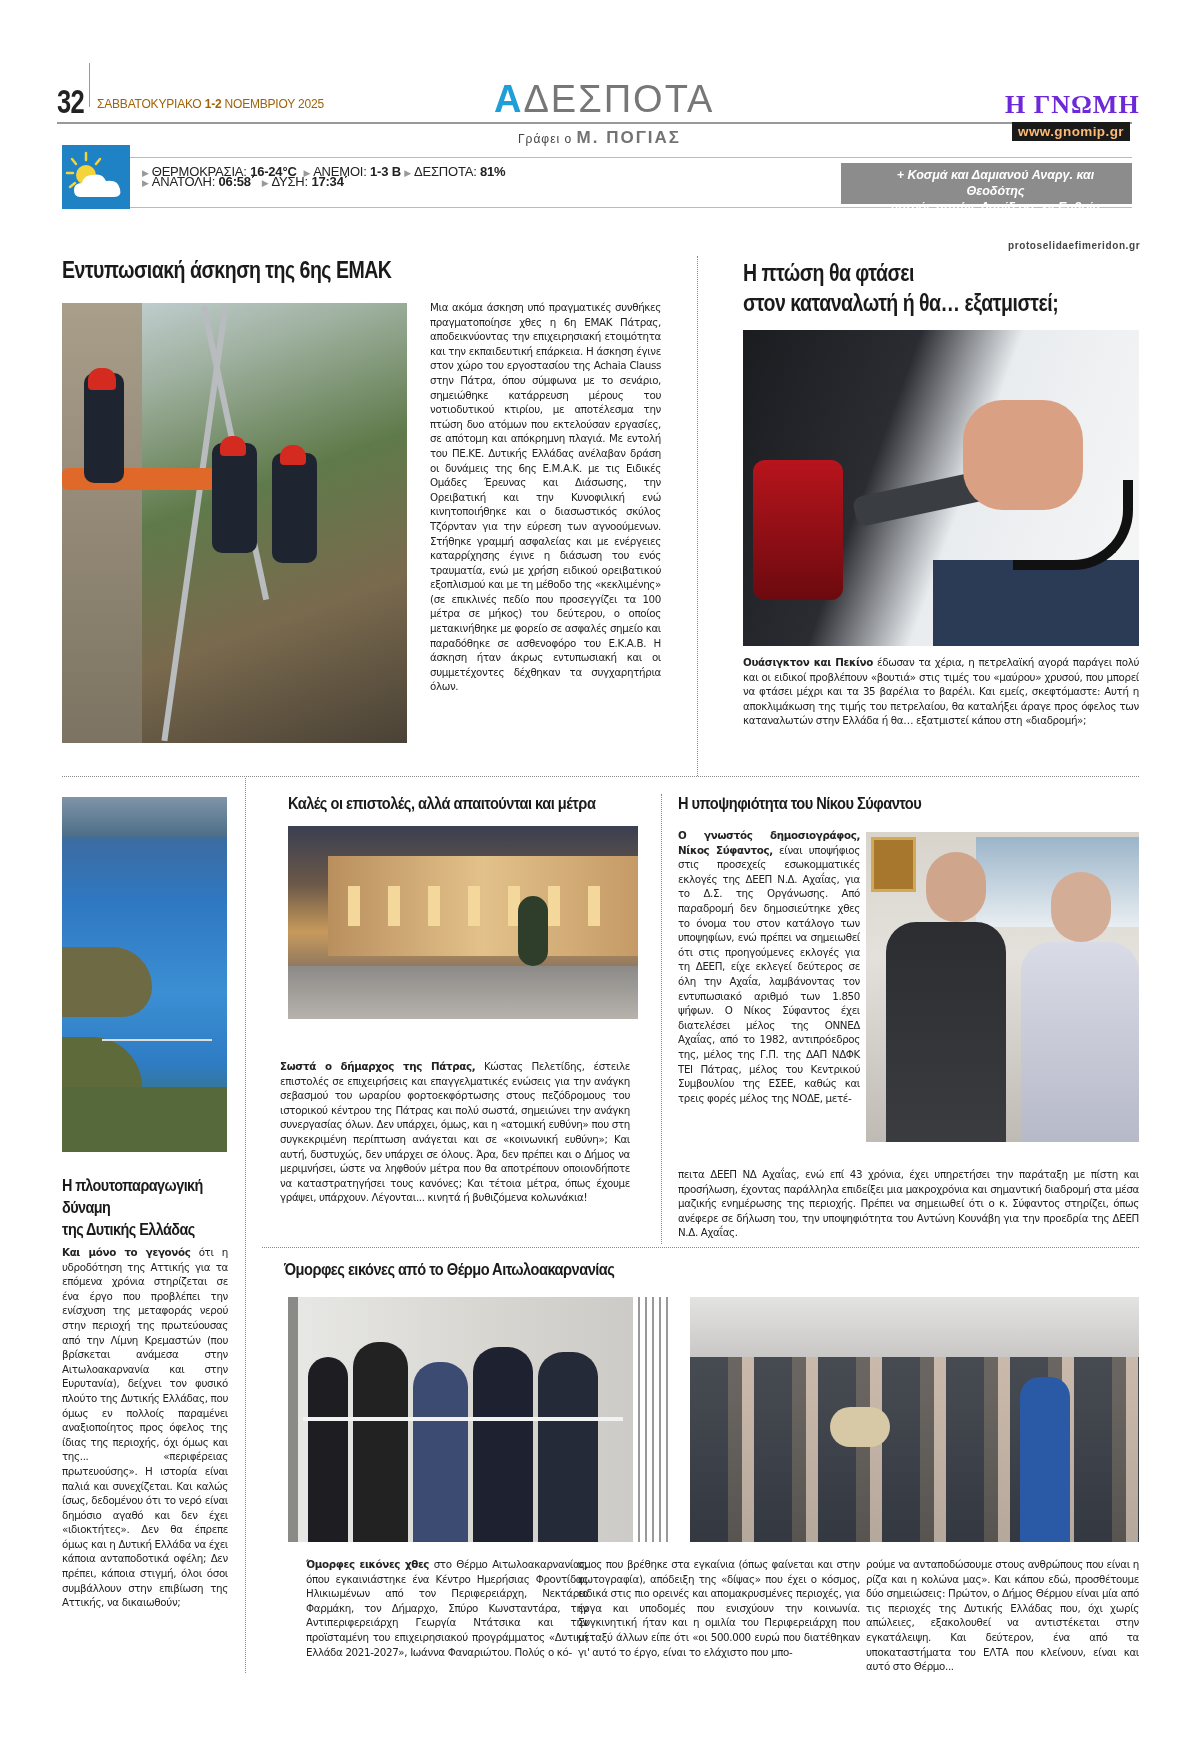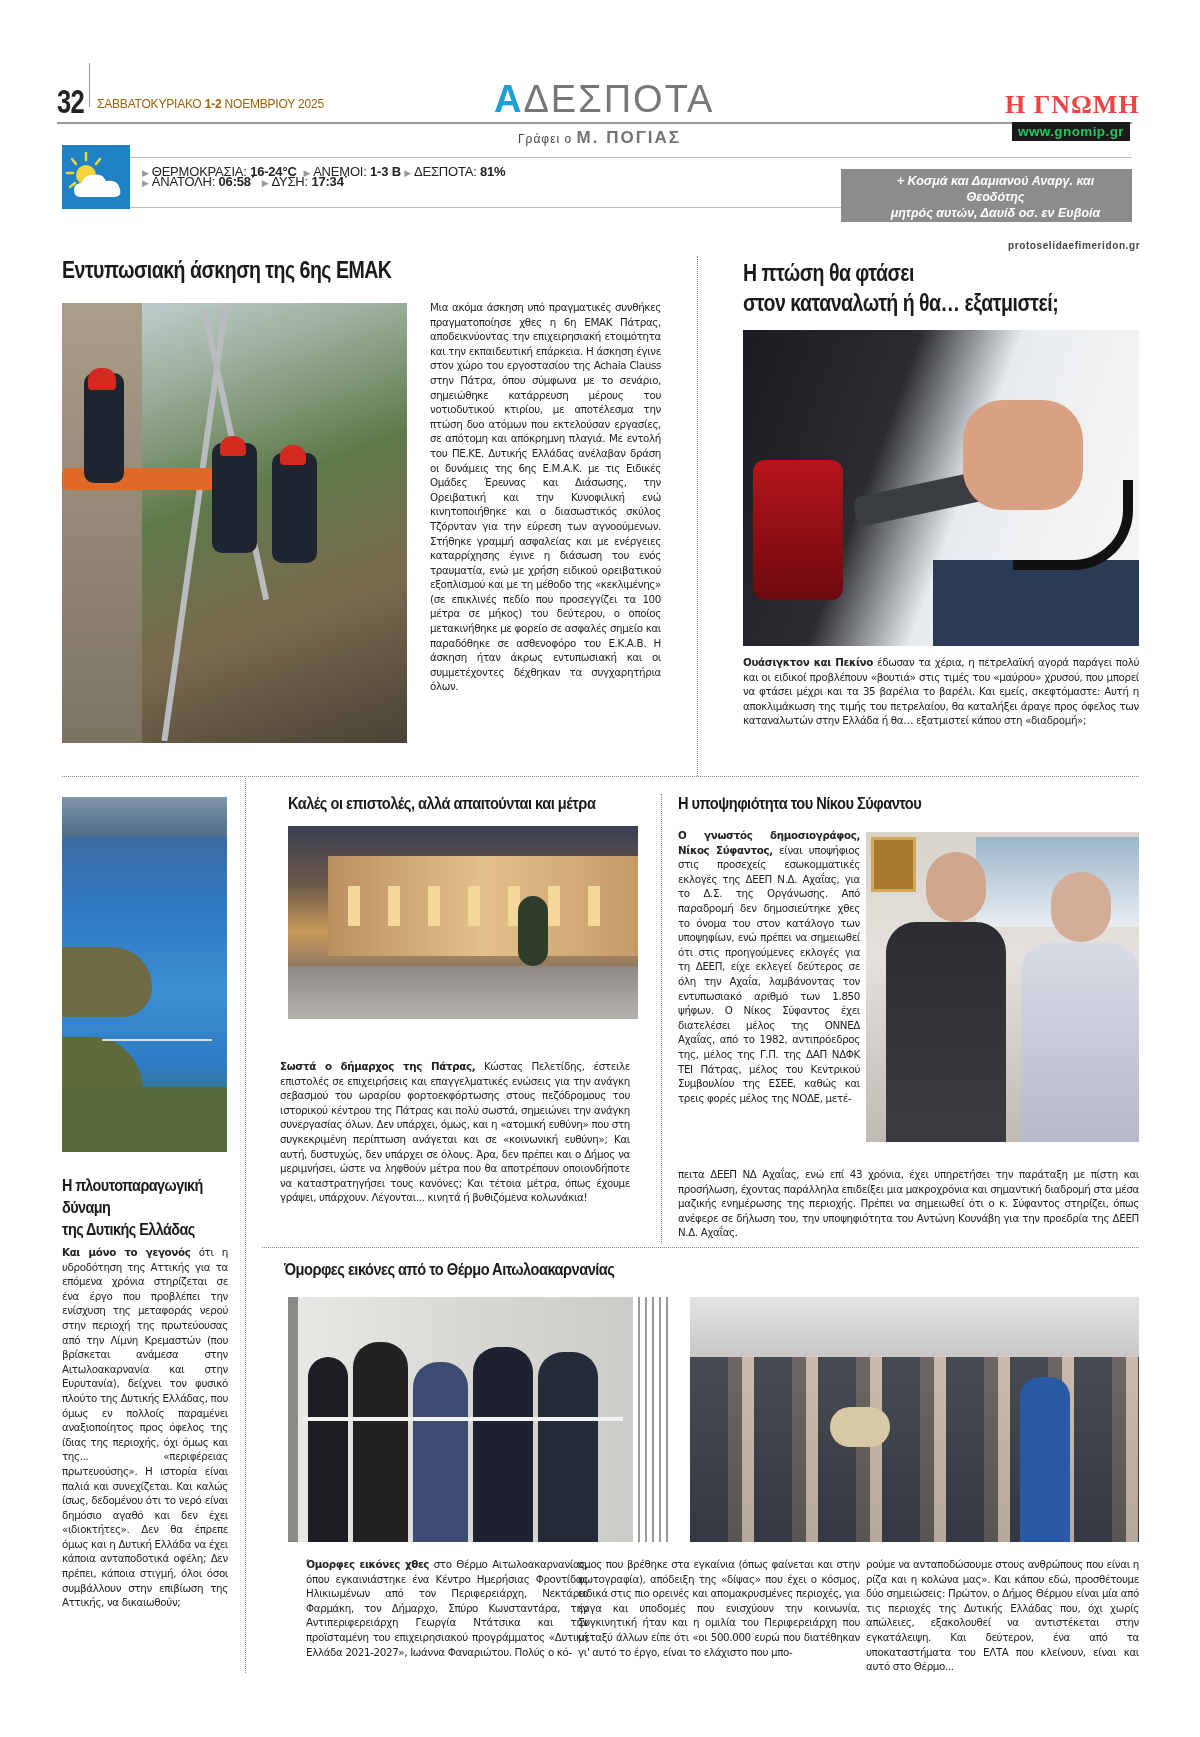--- a/index.html
+++ b/index.html
@@ -11,22 +11,22 @@
   .dotted-v { border-left: 1px dotted #888; }
   .dotted-h { border-top: 1px dotted #888; }
   .photo { overflow: hidden; }
   
   .pnum { font-family: "Liberation Sans", sans-serif; font-size: 34px; font-weight: bold; transform: scaleX(0.75); transform-origin: left top; letter-spacing: -1px; color: #222; }
   .hdrdate { font-size: 12px; color: #a16207; letter-spacing: -0.2px; }
   .col-title { font-family: "Liberation Sans", sans-serif; font-size: 38px; font-weight: 300; color: #777; letter-spacing: 2px; }
   .col-title .big { color: #1e9fd8; font-weight: bold; }
   .byline { font-size: 12px; color: #444; letter-spacing: 1px; }
   .byline b { font-size: 17px; color: #737373; letter-spacing: 2px; }
-  .logo { font-family: "Liberation Serif", serif; font-weight: bold; font-size: 26px; color: #ef4444; letter-spacing: 1px; }
-  .url-badge { background: #1a1a1a; color: #22c55e; font-weight: bold; font-size: 13.5px; padding: 2px 6px; letter-spacing: 0.4px; }
+  .logo { font-family: "Liberation Serif", serif; font-weight: bold; font-size: 26px; color: #6d28d9; letter-spacing: 1px; }
+  .url-badge { background: #1a1a1a; color: #fdba74; font-weight: bold; font-size: 13.5px; padding: 2px 6px; letter-spacing: 0.4px; }
   .weather-box { background: #1e82c4; }
   .weather-line { font-size: 13px; color: #222; letter-spacing: -0.2px; }
   .weather-line b { font-weight: bold; }
   .tri { color: #999; font-size: 9px; margin-right: 3px; }
   .saint-box { background: #8c8c8c; color: #fff; font-style: italic; font-weight: bold; font-size: 12.5px; text-align: center; line-height: 16px; padding: 4px 8px; }
   .credit { font-size: 10px; font-weight: bold; color: #444; letter-spacing: 0.6px; }
   .h-big { font-size: 23px; }
   .h-mid { font-size: 17px; }
 </style>
 </head>
@@ -67,21 +67,21 @@
 <div class="abs weather-line" style="left:142px;top:164px;">
   <span class="tri">▶</span><span>ΘΕΡΜΟΚΡΑΣΙΑ:</span> <b>16-24°C</b>
   &nbsp;<span class="tri">▶</span><span>ΑΝΕΜΟΙ:</span> <b>1-3 Β</b>
   <span class="tri">▶</span><span>ΔΕΣΠΟΤΑ:</span> <b>81%</b>
 </div>
 <div class="abs weather-line" style="left:142px;top:174px;">
   <span class="tri">▶</span><span>ΑΝΑΤΟΛΗ:</span> <b>06:58΄</b>
   &nbsp;<span class="tri">▶</span><span>ΔΥΣΗ:</span> <b>17:34΄</b>
 </div>
 <div class="abs" style="left:130px;top:207px;width:1002px;height:1px;background:#bbb;"></div>
-<div class="abs saint-box" style="left:841px;top:169px;width:291px;height:53px;padding-left:26px;">
+<div class="abs saint-box" style="left:841px;top:163px;width:291px;height:41px;padding-left:26px;">
   <div>+ Κοσμά και Δαμιανού Αναργ. και Θεοδότης</div>
   <div>μητρός αυτών, Δαυίδ οσ. εν Ευβοία</div>
 </div>
 <div class="abs credit" style="left:1008px;top:240px;">protoselidaefimeridon.gr</div>
 
 <div class="abs cond h-big" style="left:62px;top:257px;transform:scaleX(0.85);white-space:nowrap;">Εντυπωσιακή άσκηση της 6ης ΕΜΑΚ</div>
 <div class="abs photo" style="left:62px;top:303px;width:345px;height:440px;background:linear-gradient(160deg,#c9d6dc 0%,#9fb1a0 20%,#5f7a4a 45%,#7a6a4e 70%,#4a4236 100%);">
   <div style="position:absolute;left:0;top:0;width:80px;height:440px;background:linear-gradient(180deg,#a99e8a,#7d7362);"></div>
   <div style="position:absolute;left:130px;top:0;width:6px;height:440px;background:#b9bcbe;transform:rotate(8deg);"></div>
   <div style="position:absolute;left:170px;top:0;width:6px;height:300px;background:#b9bcbe;transform:rotate(-12deg);"></div>

